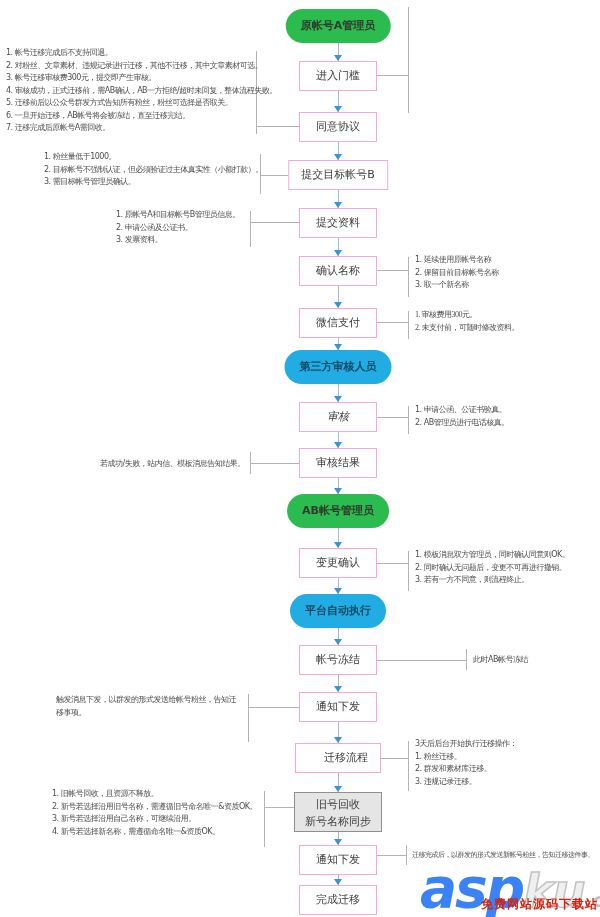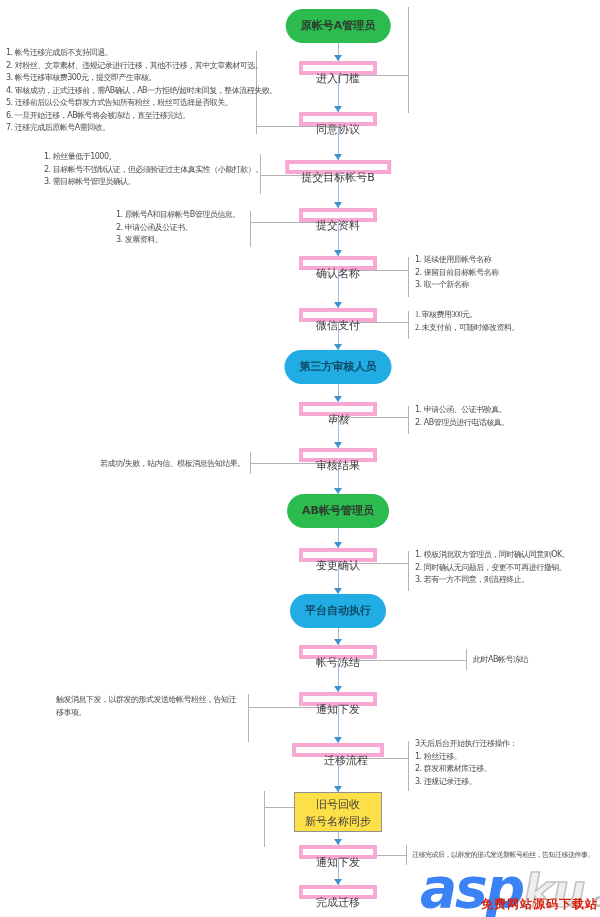--- a/index.html
+++ b/index.html
@@ -7,23 +7,23 @@
           font-family:"DejaVu Sans","Liberation Sans",sans-serif;}
   
   .spine{position:absolute;width:1px;background:#9dbcdb;}
   .arrow{position:absolute;width:0;height:0;border-left:4px solid transparent;
          border-right:4px solid transparent;border-top:6px solid #3d92cf;}
   
   .hline{position:absolute;height:1px;background:#b3b3b3;}
   .vbar{position:absolute;width:1px;background:#b3b3b3;}
   
   .node{position:absolute;left:338px;transform:translateX(-50%);box-sizing:border-box;white-space:nowrap;}
-  .box{height:14px;line-height:28px;min-width:78px;border:4px solid #f9a8d4;background:#fff;
+  .box{height:30px;line-height:28px;min-width:78px;border:1px solid #f9a8d4;background:#fff;
        color:#3c3c3c;font-size:11px;text-align:center;padding:0 12px;}
-  .box2{height:40px;border:1px solid #8f8f8f;background:#fde047;color:#3c3c3c;font-size:11px;
+  .box2{height:40px;border:1px solid #8f8f8f;background:#e5e5e5;color:#3c3c3c;font-size:11px;
         text-align:center;padding:3px 10px;line-height:17px;}
   .pill{height:34px;line-height:34px;border-radius:17px;padding:0 15px;font-size:11px;
         font-weight:bold;text-align:center;}
   .pill-g{background:#2cbb4e;color:#2e3d2e;}
   .pill-b{background:#22ace4;color:#0e4a63;text-align:center;}
   
   .ann{position:absolute;font-size:8px;letter-spacing:-0.5px;color:#4d4d4d;line-height:12.5px;white-space:nowrap;}
   .ann.wrap{white-space:normal;}
   .ann.sm{font-size:7px;}
   
@@ -169,20 +169,26 @@
     <div>触发消息下发，以群发的形式发送给帐号粉丝，告知迁移事项。</div>
   </div>
 
   <div class="ann" style="left:415px;top:738px;">
     <div>3天后后台开始执行迁移操作：</div>
     <div>1. 粉丝迁移。</div>
     <div>2. 群发和素材库迁移。</div>
     <div>3. 违规记录迁移。</div>
   </div>
 
+  <div class="ann" style="left:52px;top:788px;">
+    <div>1. 旧帐号回收，且资源不释放。</div>
+    <div>2. 新号若选择沿用旧号名称，需遵循旧号命名唯一&amp;资质OK。</div>
+    <div>3. 新号若选择沿用自己名称，可继续沿用。</div>
+    <div>4. 新号若选择新名称，需遵循命名唯一&amp;资质OK。</div>
+  </div>
 
   <div class="ann sm" style="left:412px;top:849px;">
     <div>迁移完成后，以群发的形式发送新帐号粉丝，告知迁移这件事。</div>
   </div>
 
   <div class="wm">
     <span class="wm-asp">asp</span>
     <span class="wm-ku">ku</span>
     <span class="wm-com">.com</span>
   </div>

